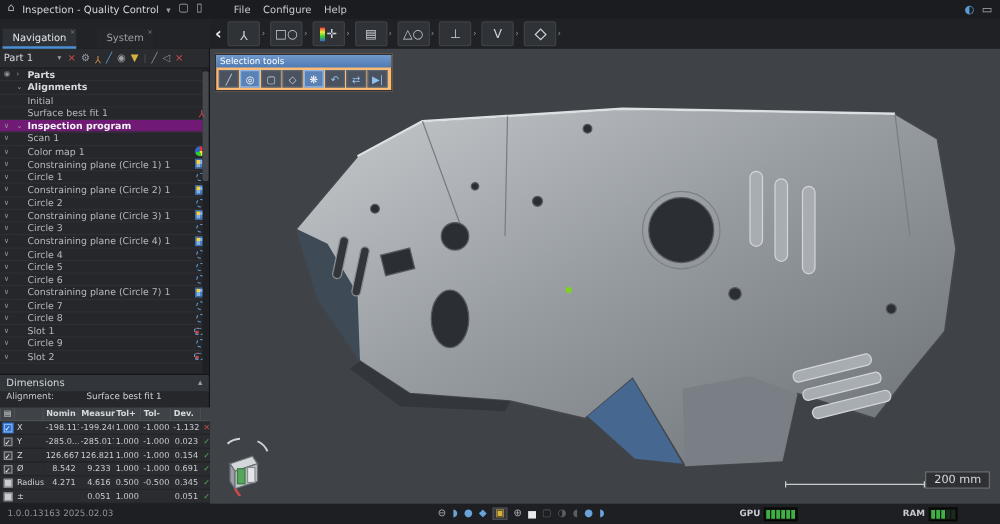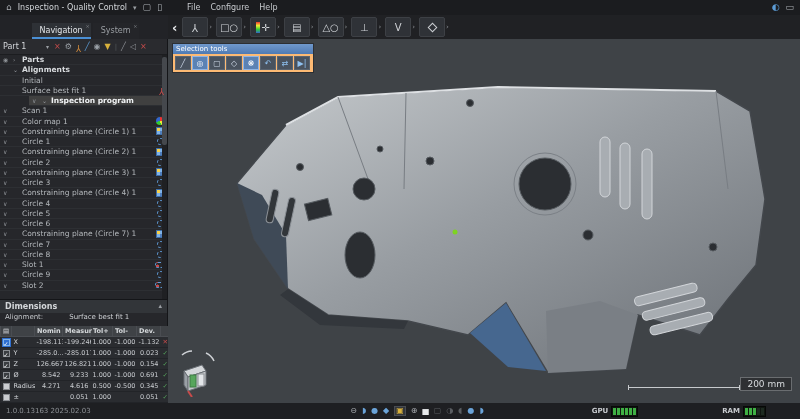--- a/index.html
+++ b/index.html
@@ -11,22 +11,22 @@
   .titlebar { height:15px; display:flex; align-items:center; gap:6px; padding:0 6px;
     background:#1b1c1f; font-size:8px; flex:none; }
   .titlebar .glyph { color:#a9adb2; font-size:9px; line-height:1; }
   .title-text { color:#d3d6da; }
   .caret { font-size:7px; color:#9a9ea3; }
   .menu { color:#c6c9cd; padding:0 5px; }
   .tb-spacer { flex:1; }
 
   
   .row2 { height:24px; display:flex; flex:none; background:#202124; }
-  .tabs { width:168px; flex:none; display:flex; align-items:flex-end; gap:2px;
-    padding-left:2px; background:#222327;justify-content:center; }
+  .tabs { width:168px; flex:none; display:flex; align-items:flex-end; gap:16px;
+    padding-left:2px; background:#222327; }
   .tab { font-size:8px; padding:3px 8px 2px; color:#9a9ea3; background:#242529;
     border-bottom:2px solid transparent; position:relative; }
   .tab.active { color:#e2e5e8; background:#2e3136; border-bottom:2px solid #4a8fd4; }
   .tab .pin { position:absolute; top:0; right:1px; font-size:5px; color:#7d8085; }
   .main-toolbar { display:flex; align-items:center; gap:3px; padding:0 4px; }
   .tool-back { color:#e8eaec; font-size:13px; font-weight:bold; margin-right:2px; }
   .tool-group { display:flex; align-items:center; gap:1px; }
   .tool-btn { width:26px; height:20px; background:#2f3237; border:1px solid #3d4045;
     border-radius:2px; display:flex; align-items:center; justify-content:center;
     color:#cdd0d4; font-size:10px; }
@@ -41,21 +41,21 @@
   .left { width:168px; flex:none; background:#26272b; display:flex; flex-direction:column; border-right:1px solid #141518; }
   .part-row { height:16px; flex:none; display:flex; align-items:center; gap:3px;
     padding:0 3px; background:#2a2b2f; border-bottom:1px solid #1c1d20; }
   .part-name { font-size:8px; color:#d3d6da; width:40px; }
   .part-caret { font-size:6px; color:#9a9ea3; margin-right:2px; }
   .pico { font-size:8px; line-height:1; }
 
   .tree { flex:1; overflow:hidden; position:relative; }
   .trow { height:10.25px; display:flex; align-items:center; font-size:7.5px;
     border-bottom:1px solid #2d2f33; padding:0 3px; color:#b4b8bc; }
-  .trow.sel { background:#404040; color:#eceef0;margin-left:29px; }
+  .trow.sel { background:#701a75; color:#eceef0; }
   .tcheck { width:10px; flex:none; color:#8d9196; font-size:6px; }
   .texp { width:9px; flex:none; color:#9a9ea3; font-size:6px; }
   .tind { width:9px; flex:none; }
   .tlabel { white-space:nowrap; overflow:hidden; }
   .tlabel.b { font-weight:bold; color:#d8dbde; }
   .trow.sel .tlabel.b { color:#f0f2f4; }
   .ticon { margin-left:auto; flex:none; display:flex; align-items:center; }
   .ico-circle { width:7px; height:7px; border:1px dashed #5f9bd8; border-radius:50%; }
   .ico-slot { width:9px; height:6px; border:1px dashed #5f9bd8; border-radius:3px;
     background:radial-gradient(circle at 22% 75%, #c84b4b 0 1.2px, transparent 1.8px); }
@@ -63,21 +63,21 @@
     background:conic-gradient(#7fb2e8 0 25%, #4f7fbe 0 50%, #7fb2e8 0 75%, #f5d04c 0); }
   .ico-wheel { width:8px; height:8px; border-radius:50%;
     background:conic-gradient(#e33 0 25%, #ee3 0 45%, #3c3 0 70%, #36c 0 100%); }
   .ico-bestfit { color:#c84b4b; font-size:8px; display:inline-block; transform:rotate(180deg); }
   .tree-scroll { position:absolute; right:0; top:0; bottom:0; width:5px; background:#1f2023; }
   .tree-thumb { position:absolute; top:2px; right:0; width:5px; height:88px; background:#45484d; border-radius:2px; }
 
   
   .dims { flex:none; border-top:1px solid #141518; }
   .dims-header { height:13px; background:#323539; display:flex; align-items:center;
-    padding:0 5px; font-size:8px; font-weight:bold; color:#d4d7da; }
+    padding:0 5px; font-size:8px; font-weight:normal; color:#d4d7da; }
   .dims-collapse { margin-left:auto; font-size:7px; color:#9a9ea3; }
   .align-row { height:13px; display:flex; font-size:7px; padding:0 5px; }
   .align-val { margin-left:26px; color:#cdd0d4; }
   table.dimtab { width:100%; border-collapse:collapse; table-layout:fixed; font-size:6.5px; }
   table.dimtab th { background:#3f4246; color:#d6d9dc; font-weight:bold; text-align:left;
     height:11px; padding:0 2px; border:1px solid #4a4d52; border-top:none; }
   table.dimtab td { height:11px; padding:0 2px; background:#2a2c30; border-bottom:1px solid #222428;
     white-space:nowrap; overflow:hidden; }
   td.num { text-align:right; color:#c9ccd0; }
   td.rowname { color:#d3d6da; }

